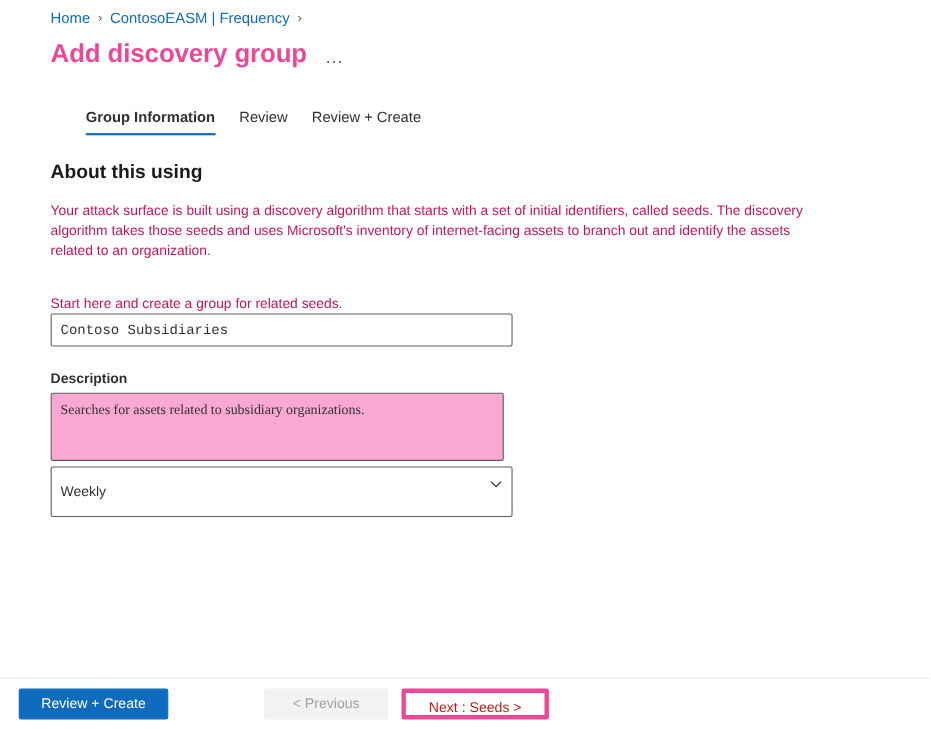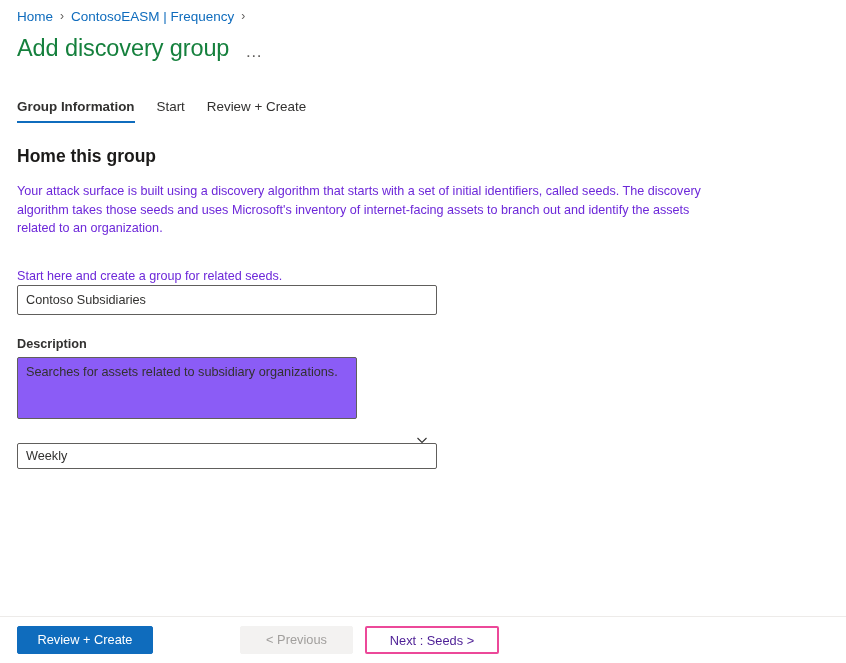--- a/index.html
+++ b/index.html
@@ -10,20 +10,21 @@
     height: 663px;
     background: #ffffff;
     font-family: "Liberation Sans", sans-serif;
     color: #323130;
     overflow: hidden;
   }
   .page {
     position: relative;
     width: 846px;
     height: 663px;
+    padding-left: 29px;
   }
 
   
   .breadcrumb {
     display: flex;
     align-items: center;
     gap: 7px;
     padding: 6px 0 0 17px;
     font-size: 13.5px;
     height: 26px;
@@ -42,22 +43,22 @@
   
   .title-row {
     display: flex;
     align-items: center;
     gap: 14px;
     padding: 6px 0 0 17px;
     height: 38px;
   }
   .page-title {
     font-size: 23.5px;
-    font-weight: 400;
-    color: #15803d;
+    font-weight: 700;
+    color: #ec4899;
     letter-spacing: -0.1px;
   }
   .ellipsis-btn {
     color: #605e5c;
     font-size: 17px;
     letter-spacing: 1.5px;
     cursor: pointer;
     padding: 0 2px;
     line-height: 1;
     position: relative;
@@ -75,21 +76,21 @@
   }
   .tab {
     font-size: 13.4px;
     color: #323130;
     padding: 0 11px 9px 11px;
     cursor: pointer;
     position: relative;
     white-space: nowrap;
   }
   .tab:first-child { padding-left: 0; }
-  .tab.active { font-weight: 600; }
+  .tab.active { font-weight: 600; margin-left: 32px; }
   .tab.active::after {
     content: "";
     position: absolute;
     left: 0;
     right: 11px;
     bottom: 0;
     height: 2px;
     background: #0f6cbd;
   }
   .tab:first-child.active::after { left: 0; right: 11px; }
@@ -100,81 +101,80 @@
   }
   .section-heading {
     font-size: 17.5px;
     font-weight: 600;
     color: #1b1a19;
     margin-top: 23px;
   }
   .para {
     font-size: 12.6px;
     line-height: 18.5px;
-    color: #6d28d9;
+    color: #be185d;
     max-width: 693px;
     margin-top: 15px;
   }
   .para.second { margin-top: 29px; }
 
   .field-label {
     font-size: 12.7px;
     font-weight: 600;
     color: #323130;
     margin-top: 22px;
     margin-bottom: 6px;
   }
   .text-input {
     width: 420px;
     height: 30px;
     border: 1px solid #605e5c;
     border-radius: 2px;
     padding: 0 8px;
     font-size: 12.7px;
-    font-family: Liberation Sans, sans-serif;
+    font-family: Liberation Mono, monospace;
     color: #323130;
     background: #fff;
     outline: none;
   }
 
   .textarea-input {
-    width: 340px;
+    width: 412px;
     height: 62px;
     border: 1px solid #605e5c;
     border-radius: 2px;
     padding: 6px 8px;
     font-size: 12.7px;
-    font-family: Liberation Sans, sans-serif;
-    color: #323130;
-    background: #8b5cf6;
+    font-family: Liberation Serif, serif;
+    color: #323130;
+    background: #f9a8d4;
     outline: none;
     resize: none;
     line-height: 16px;
   }
 
   .select-wrap {
     position: relative;
     width: 420px;
     height: 30px;
   }
   .select-input {
     width: 420px;
-    height: 26px;
+    height: 46px;
     border: 1px solid #605e5c;
     border-radius: 2px;
     padding: 0 28px 0 8px;
     font-size: 12.7px;
     font-family: "Liberation Sans", sans-serif;
     color: #323130;
     background: #fff;
     outline: none;
     appearance: none;
     -webkit-appearance: none;
     cursor: pointer;
-    margin-top: 20px;
   }
   .select-chevron {
     position: absolute;
     right: 9px;
     top: 50%;
     transform: translateY(-50%);
     pointer-events: none;
     width: 12px;
     height: 12px;
     color: #323130;
@@ -211,22 +211,22 @@
   }
   .btn-disabled {
     background: #f3f2f1;
     color: #a19f9d;
     border: 1px solid #f3f2f1;
     min-width: 113px;
     cursor: default;
   }
   .btn-default {
     background: #ffffff;
-    color: #4c1d95;
-    border: 2px solid #ec4899;
+    color: #b91c1c;
+    border: 4px solid #ec4899;
     min-width: 134px;
   }
   .footer-spacer { width: 87px; }
   .footer-gap { width: 12px; }
 </style>
 </head>
 <body>
 
 <div class="page">
 
@@ -237,26 +237,26 @@
     <span class="crumb-sep">›</span>
   </div>
 
   <div class="title-row">
     <span class="page-title">Add discovery group</span>
     <span class="ellipsis-btn">…</span>
   </div>
 
   <div class="tabs">
     <div class="tab active">Group Information</div>
-    <div class="tab">Start</div>
+    <div class="tab">Review</div>
     <div class="tab">Review + Create</div>
   </div>
 
   <div class="content">
-    <div class="section-heading">Home this group</div>
+    <div class="section-heading">About this using</div>
 
     <div class="para">Your attack surface is built using a discovery algorithm that starts with a set of initial identifiers, called seeds. The discovery algorithm takes those seeds and uses Microsoft's inventory of internet-facing assets to branch out and identify the assets related to an organization.</div>
     <div class="para second">Start here and create a group for related seeds.</div>
 
     <input class="text-input" type="text" value="Contoso Subsidiaries" style="">
 
     <div class="field-label">Description</div>
     <textarea class="textarea-input" style="">Searches for assets related to subsidiary organizations.</textarea>
 
     <div class="select-wrap">

